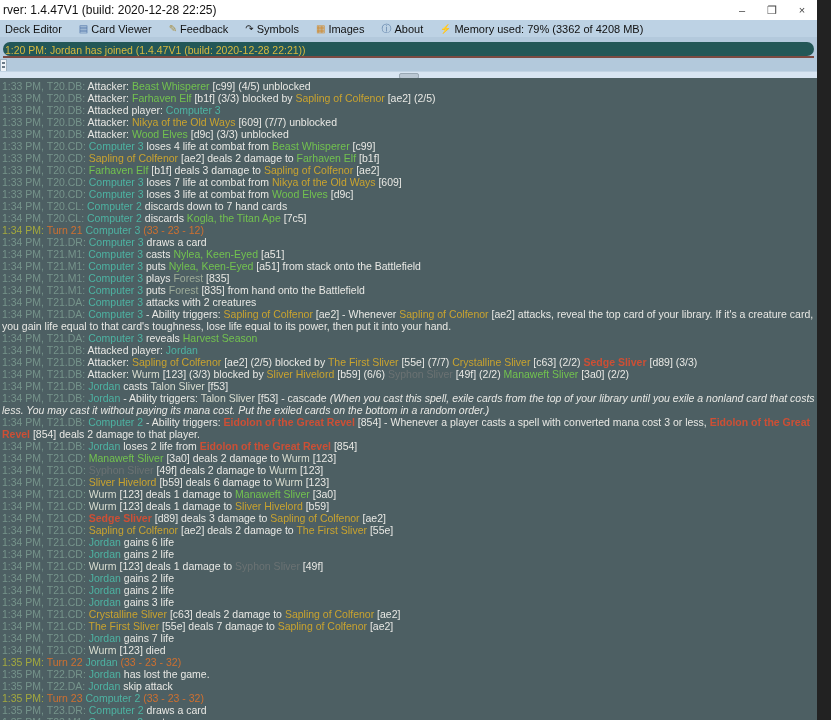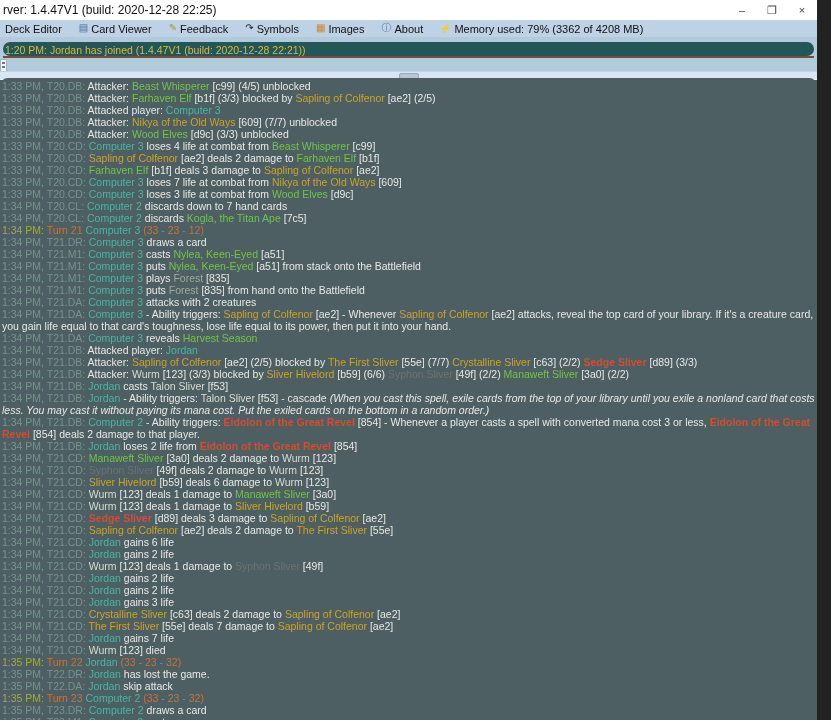--- a/index.html
+++ b/index.html
@@ -9,21 +9,21 @@
   .titlebar{position:absolute;top:0;left:0;right:0;height:20px;background:#ffffff;
             display:flex;align-items:center;}
   .title-text{font-size:12px;color:#111;padding-left:3px;white-space:nowrap;flex:1;}
   .win-controls{display:flex;height:100%;}
   .win-btn{width:30px;height:100%;display:flex;align-items:center;justify-content:center;
            font-size:11px;color:#444;cursor:default;}
   
   .menubar{position:absolute;top:20px;left:0;right:0;height:17px;background:#bdd2e4;
            border-bottom:1px solid #92a8bc;display:flex;align-items:center;
            padding-left:5px;font-size:11px;color:#111;}
-  .menu-item{display:flex;align-items:flex-start;margin-right:17px;white-space:nowrap;}
+  .menu-item{display:flex;align-items:center;margin-right:17px;white-space:nowrap;}
   .menu-icon{margin-right:3px;font-size:10px;line-height:10px;}
   .ic-card-viewer-icon{color:#4a6fa5;}
   .ic-feedback-icon{color:#a8924a;}
   .ic-symbols-icon{color:#1a1a1a;}
   .ic-images-icon{color:#d0892a;}
   .ic-about-icon{color:#5a7da5;}
   .ic-memory-icon{color:#c9a227;font-size:9px;}
   
   .chat-region{position:absolute;top:37px;left:0;right:0;height:41px;background:#b3c9dc;}
   .joined-bar{position:absolute;top:5px;left:3px;right:3px;height:14px;background:#235757;
@@ -32,21 +32,21 @@
   .chat-redline{position:absolute;top:19px;left:3px;right:3px;height:2px;background:#7c4a42;}
   .chat-scroll-fragment{position:absolute;top:22px;left:0;width:7px;height:13px;
               background:#eef3f8;border:1px solid #9fb2c2;box-sizing:border-box;}
   .chat-scroll-fragment span{display:block;width:3px;height:2px;background:#6a7a88;margin:2px auto 0;}
   .splitter{position:absolute;top:34px;left:0;right:0;height:7px;background:#d8e5f2;
             border-top:1px solid #c2d4e4;border-bottom:1px solid #eef5fb;}
   .splitter-grip{position:absolute;left:50%;top:1px;transform:translateX(-50%);
             width:18px;height:4px;background:#bac7d3;border:1px solid #99a8b4;border-radius:2px;}
   
   .log-panel{position:absolute;top:78px;left:0;right:0;bottom:0;background:#4d5f63;
-             overflow:hidden;padding:2px 1px 0 2px;border-radius:8px;}
+             overflow:hidden;padding:2px 1px 0 2px;}
   .log-entry{font-size:10.5px;line-height:12px;color:#e8e8e4;word-spacing:0;}
   .c-ts{color:#76948b;}          
   .c-ty{color:#a3a93e;}          
   .c-w{color:#e8e8e4;}           
   .c-p{color:#4db3a2;}           
   .c-g{color:#72c24f;}           
   .c-au{color:#c9a32f;}          
   .c-r{color:#cd4f35;font-weight:bold;}           
   .c-k{color:#6b7273;}           
   .c-l{color:#9dab99;}           

